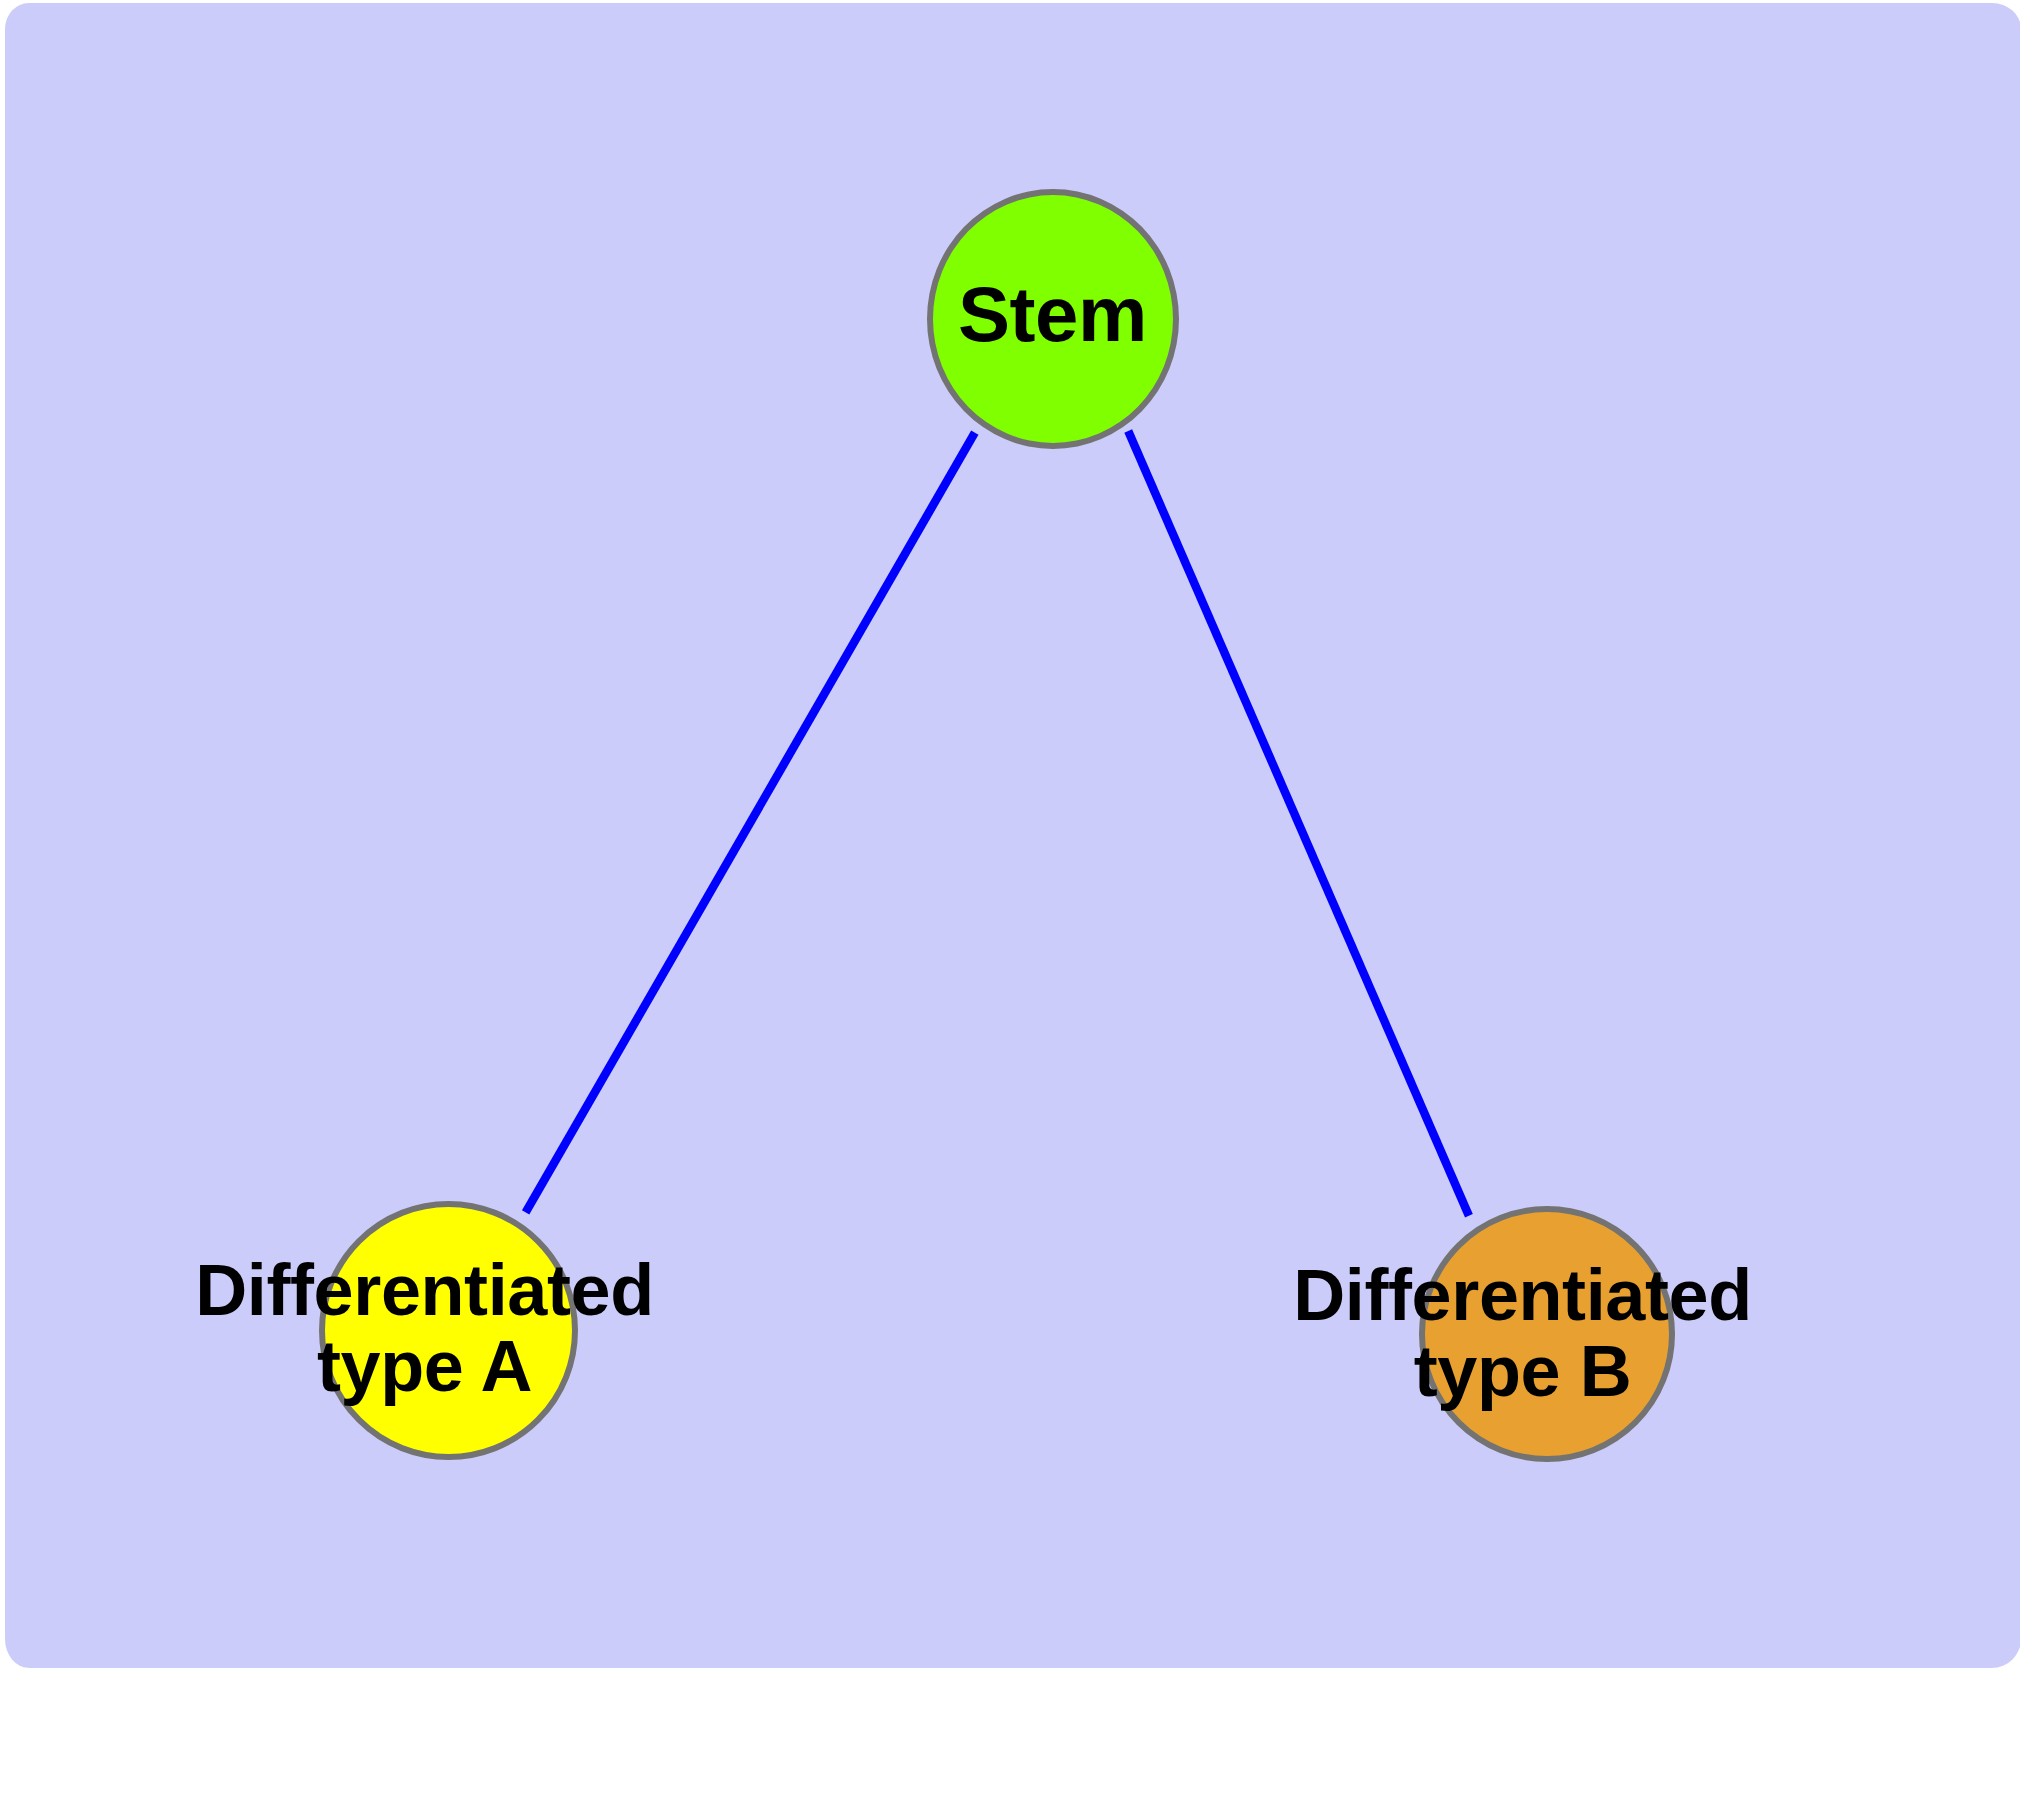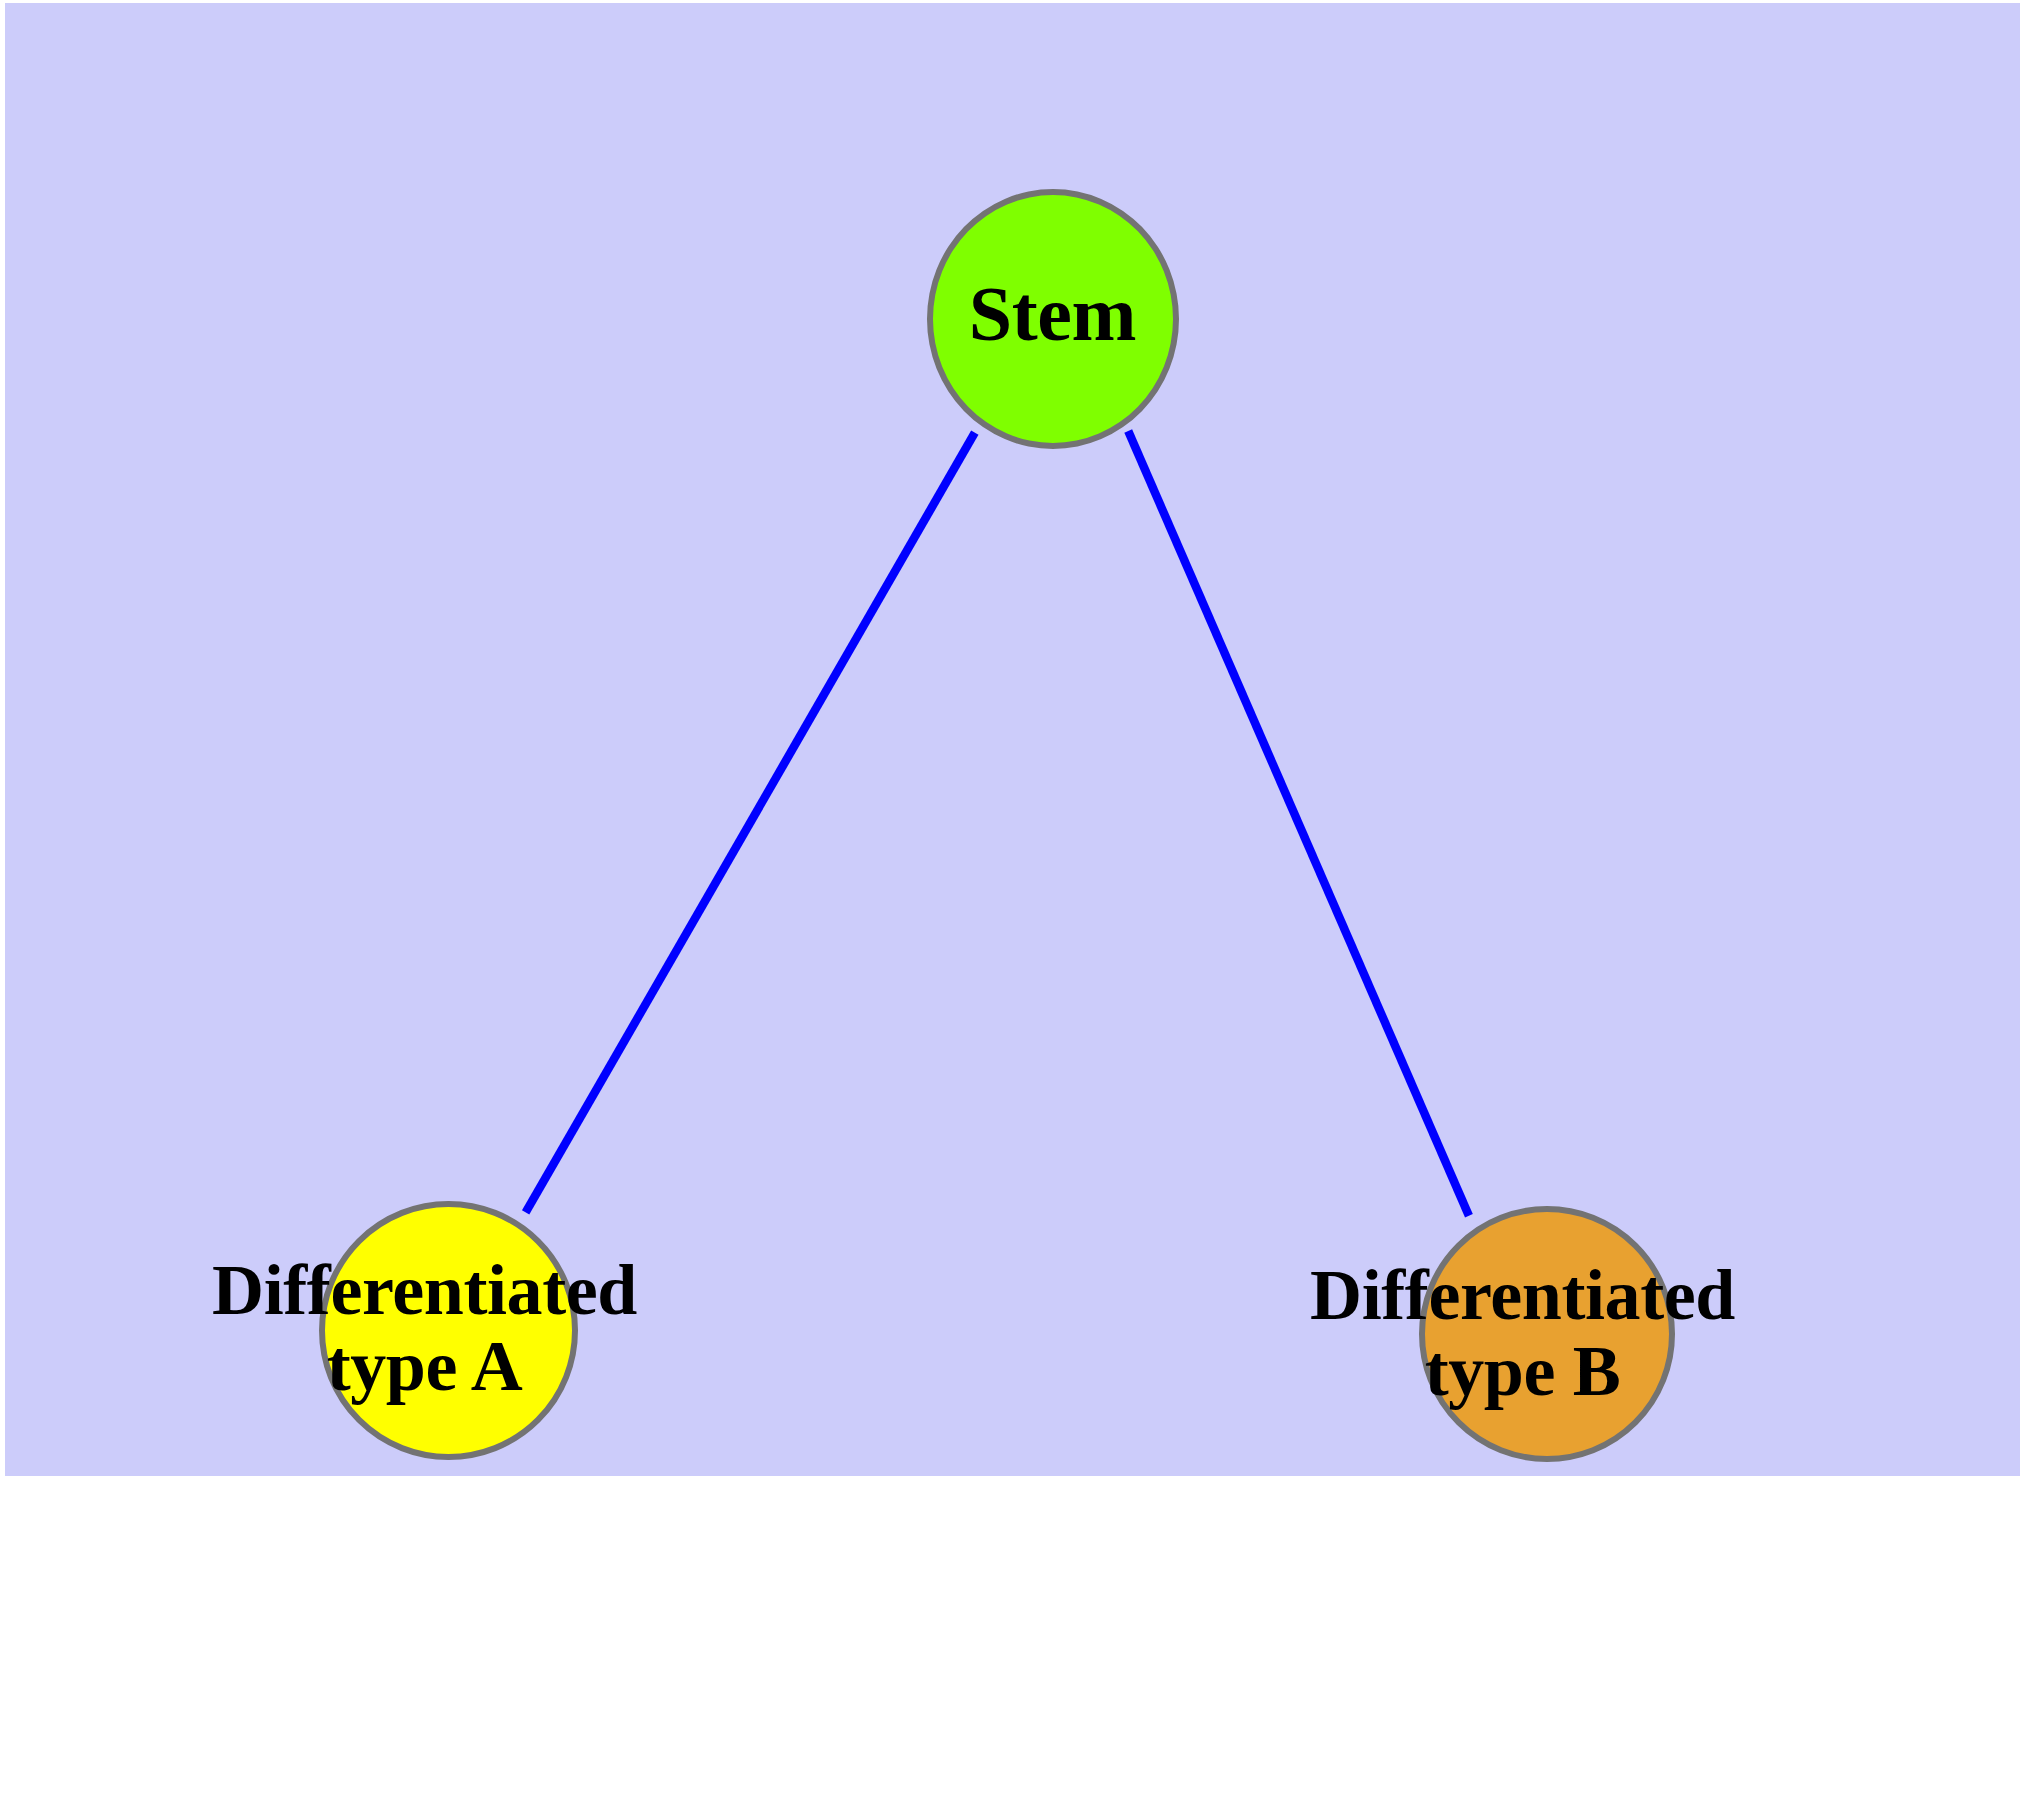--- a/index.html
+++ b/index.html
@@ -4,27 +4,28 @@
 <title>Cell Differentiation Graph</title>
 <style>
   html, body {
     margin: 0;
     padding: 0;
     background: #ffffff;
   }
   #canvas {
     position: relative;
     width: 2021px;
-    height: 1476px;
+    height: 1668px;
     background: #ccccfa;
     overflow: hidden;
-    font-family: Liberation Serif, serif;
+    font-family: Liberation Sans, sans-serif;
     box-sizing: border-box;
     border-left: 5.1px solid #ffffff;
     border-top: 3.4px solid #ffffff;
+    border-radius: 29px;
   }
   #edge-layer {
     position: absolute;
     left: 0;
     top: 0;
     width: 2021px;
     height: 1812px;
     pointer-events: none;
   }
   .node {

